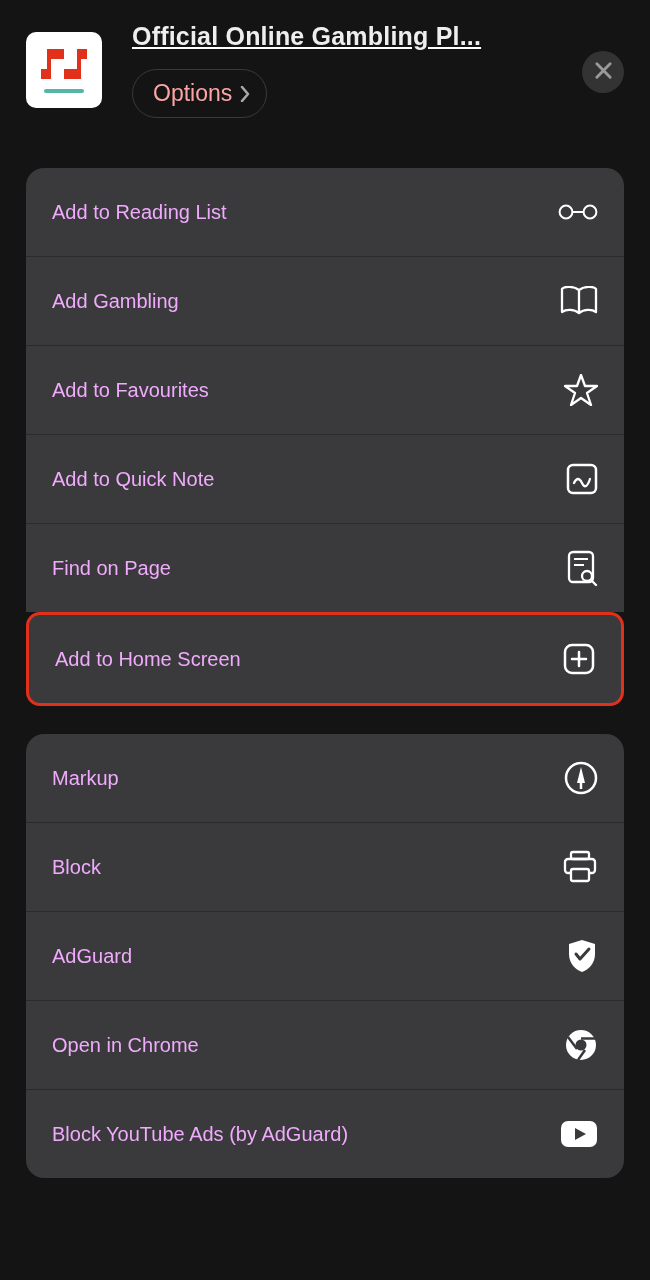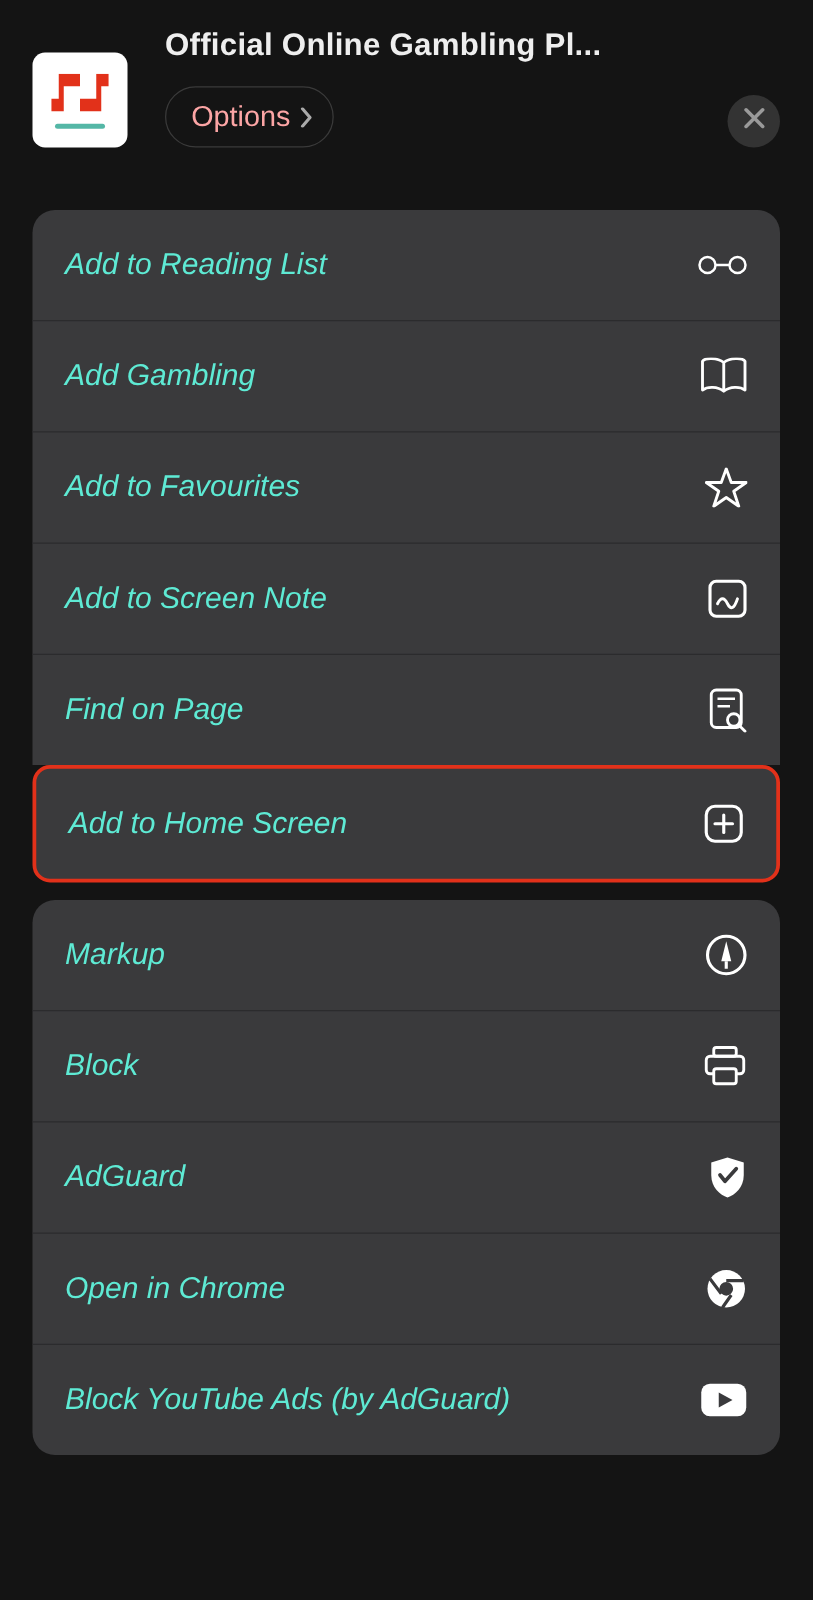--- a/index.html
+++ b/index.html
@@ -7,21 +7,22 @@
   width: 650px;
   height: 1280px;
   background: #141414;
   font-family: -apple-system, BlinkMacSystemFont, "Segoe UI", sans-serif;
   color: #fff;
   overflow: hidden;
 }
 .header {
   display: flex;
   padding: 22px 26px 22px 26px;
-  align-items: flex-end;
+  align-items: center;
+  text-decoration: underline;
 }
 .site-icon {
   width: 76px;
   height: 76px;
   background: #fff;
   border-radius: 10px;
   flex-shrink: 0;
   display: flex;
   align-items: center;
   justify-content: center;
@@ -95,34 +96,33 @@
   margin-top: 4px;
 }
 .close-btn svg { width: 19px; height: 19px; }
 
 .menu-section {
   margin: 28px 26px 0 26px;
   background: #3a3a3c;
   border-radius: 18px;
   overflow: hidden;
 }
-.menu-section.second { margin-top: 14px; }
+.menu-section.second { }
 .menu-item {
   display: flex;
   align-items: center;
   justify-content: space-between;
   padding: 26px 26px;
   border-bottom: 1px solid #2b2b2d;
 }
 .menu-item:last-child { border-bottom: none; }
 .menu-item .label {
-  font-size: 24px;
-  color: #5eead4;
+  font-size: 20px;
+  color: #f0abfc;
   font-weight: 400;
-  font-style: italic;
 }
 .menu-item .icon {
   width: 40px;
   height: 36px;
   display: flex;
   align-items: center;
   justify-content: flex-end;
 }
 .menu-item .icon svg { display: block; }
 
@@ -197,21 +197,21 @@
   </div>
   <div class="menu-item">
     <span class="label">Add to Favourites</span>
     <span class="icon">
       <svg width="34" height="32" viewBox="0 0 34 32">
           <path d="M17 1 L21 12 L33 12 L23 19 L27 31 L17 24 L7 31 L11 19 L1 12 L13 12 Z" stroke="#fff" stroke-width="2.3" fill="none" stroke-linejoin="round"></path>
         </svg>
     </span>
   </div>
   <div class="menu-item">
-    <span class="label">Add to Screen Note</span>
+    <span class="label">Add to Quick Note</span>
     <span class="icon">
       <svg width="32" height="32" viewBox="0 0 32 32">
           <rect x="2" y="2" width="28" height="28" rx="5" stroke="#fff" stroke-width="2.5" fill="none"></rect>
           <path d="M8 20 Q 12 12, 16 20 Q 20 28, 24 16" stroke="#fff" stroke-width="2.3" fill="none" stroke-linecap="round"></path>
         </svg>
     </span>
   </div>
   <div class="menu-item">
     <span class="label">Find on Page</span>
     <span class="icon">

